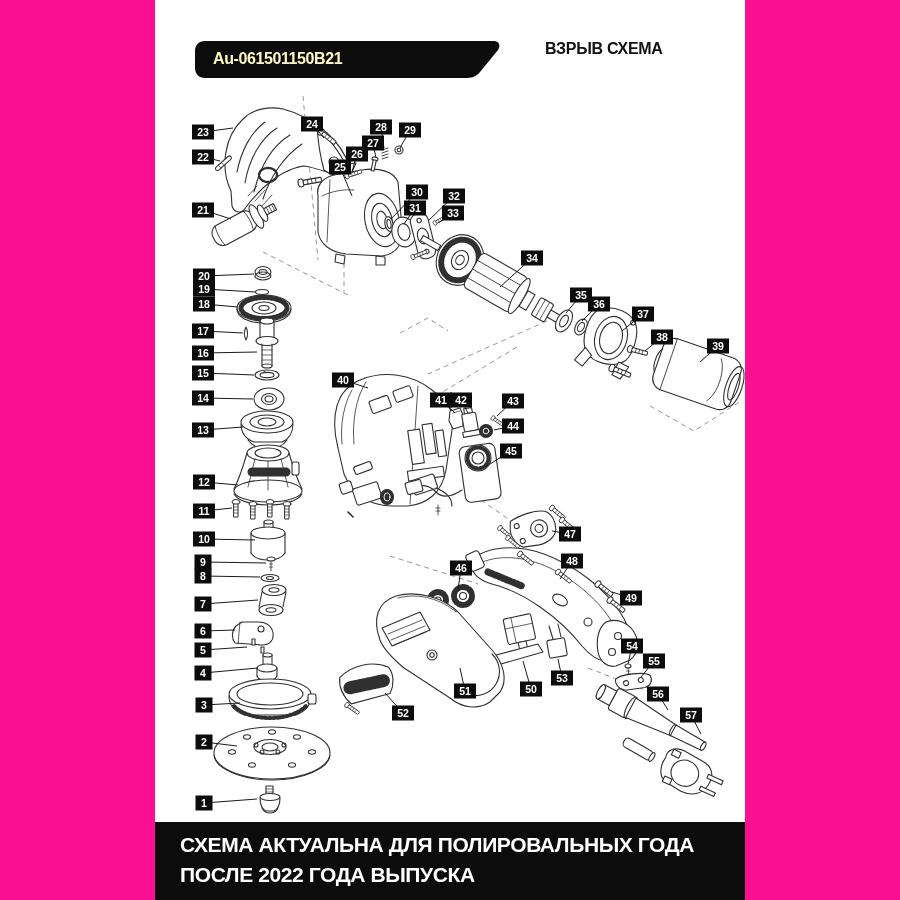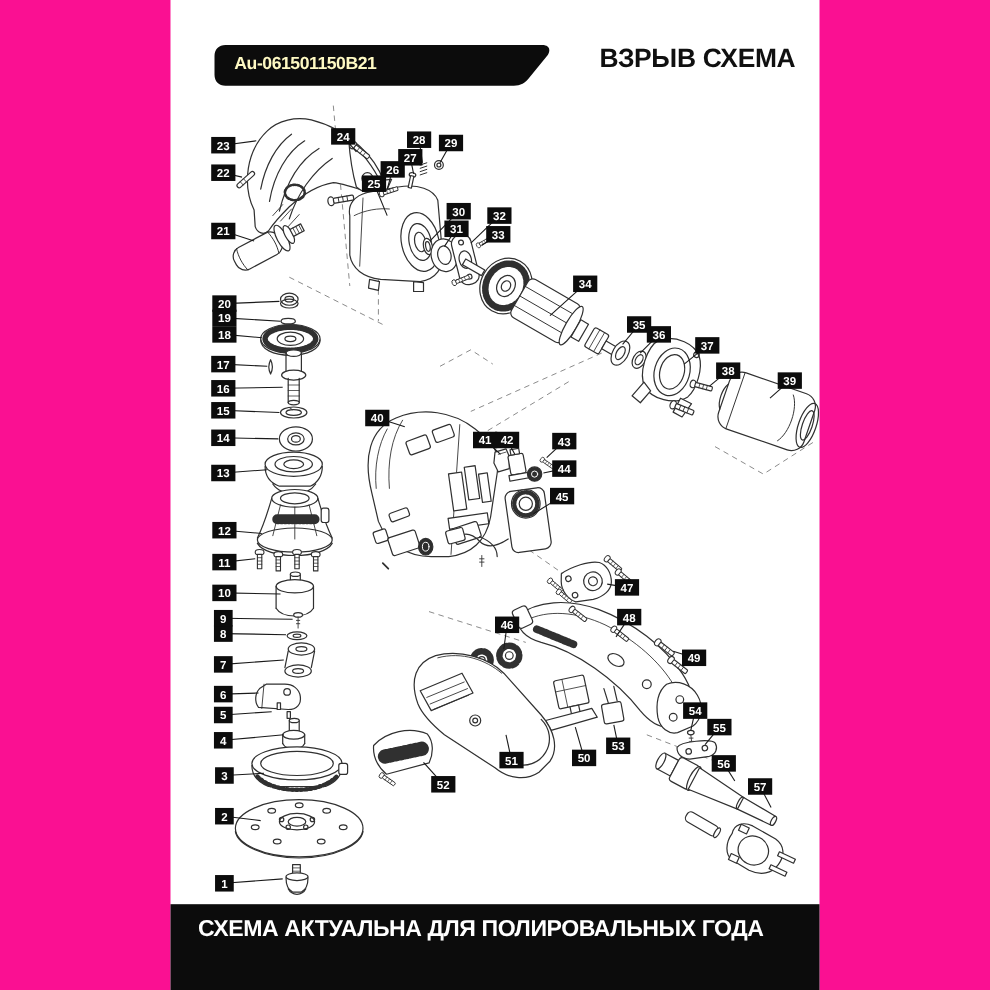--- a/index.html
+++ b/index.html
@@ -2,21 +2,21 @@
 <html><head>
 <meta charset="utf-8">
 <style>
   html,body{margin:0;padding:0;width:900px;height:900px;overflow:hidden;
     font-family:"Liberation Sans",sans-serif;}
   body{background:#fa1092;position:relative;}
   .panel{position:absolute;left:155px;top:0;width:590px;height:900px;background:#ffffff;}
   .flag{position:absolute;left:194px;top:40px;width:310px;height:40px;}
   .flag-text{position:absolute;left:213px;top:40px;height:38px;line-height:38px;
     color:#fef9c3;font-size:16px;font-weight:bold;letter-spacing:-0.4px;white-space:nowrap;}
-  .scheme-title{position:absolute;left:545px;top:40px;color:#101010;font-size:24px;
+  .scheme-title{position:absolute;left:545px;top:40px;color:#101010;font-size:16px;
     font-weight:bold;letter-spacing:-0.3px;white-space:nowrap;}
   .footer{position:absolute;left:155px;top:822px;width:590px;height:78px;background:#0c0c0c;
     color:#ffffff;box-sizing:border-box;padding:8px 20px 0 25px;}
   .footer div{font-size:21px;font-weight:bold;line-height:30px;letter-spacing:-0.4px;white-space:nowrap;}
   svg#diagram{position:absolute;left:0;top:0;}
   .leader{stroke:#1a1a1a;stroke-width:1;}
   .callout-box{fill:#0c0c0c;}
   .callout-num{fill:#ffffff;font-family:"Liberation Sans",sans-serif;font-size:10.5px;
     font-weight:bold;text-anchor:middle;}
   .dash{stroke:#8a8a8a;stroke-width:0.9;fill:none;stroke-dasharray:5 4;}
@@ -764,13 +764,14 @@
       <text x="658" y="698" class="callout-num">56</text>
     </g>
     <g>
       <rect x="680" y="707.5" width="22" height="15" class="callout-box"></rect>
       <text x="691" y="719" class="callout-num">57</text>
     </g>
   </svg>
 
 <div class="footer">
   <div>СХЕМА АКТУАЛЬНА ДЛЯ ПОЛИРОВАЛЬНЫХ ГОДА</div>
+  <div>ПОСЛЕ 2022 ГОДА ВЫПУСКА</div>
 </div>
 
 </body></html>

